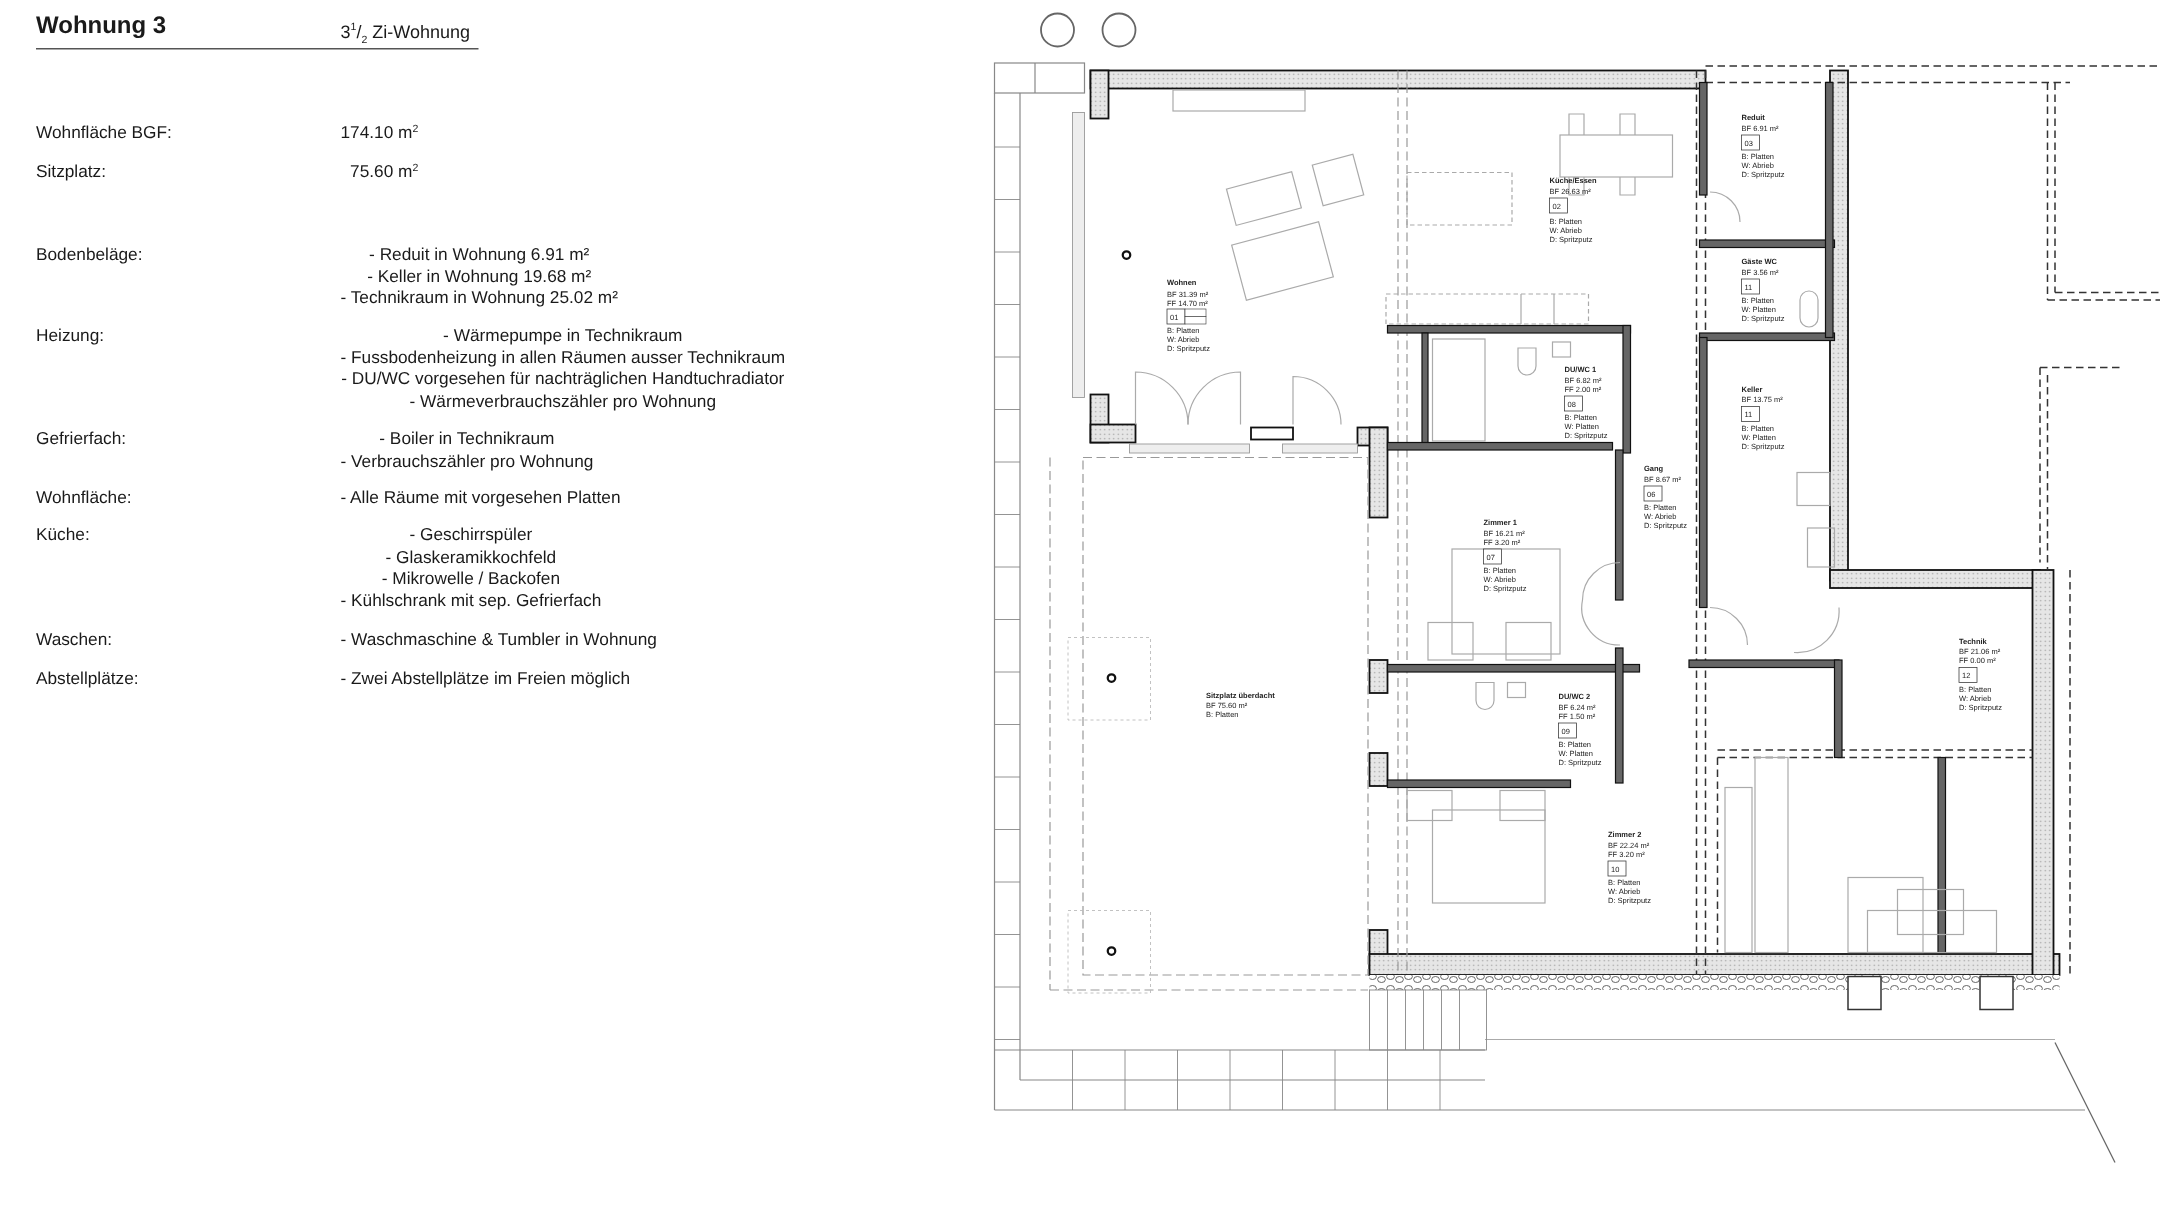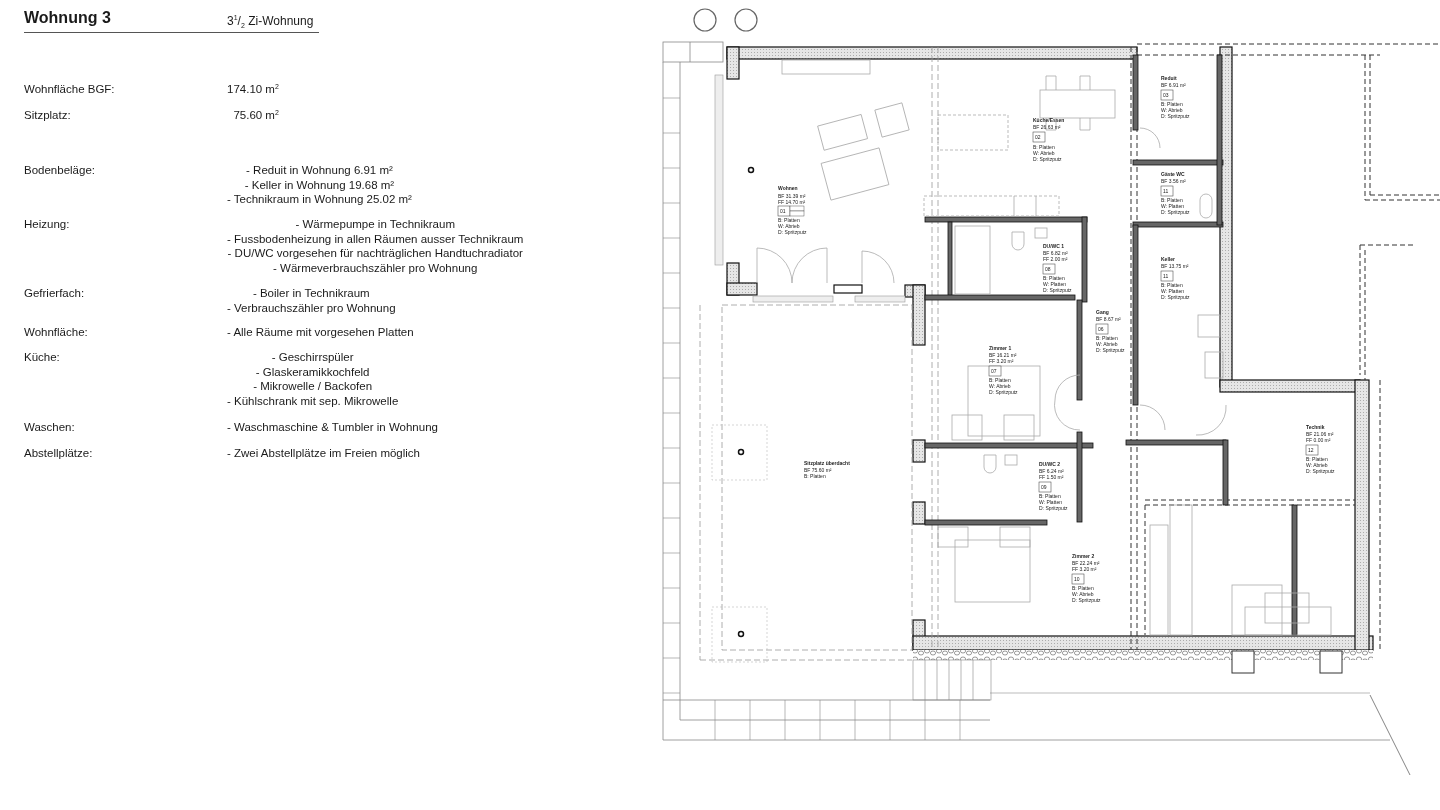--- a/index.html
+++ b/index.html
@@ -64,21 +64,21 @@
   <div class="values">
     <div>- Alle Räume mit vorgesehen Platten</div>
   </div>
 </div>
 <div class="row" style="top:350px;">
   <div class="label">Küche:</div>
   <div class="values">
     <div>- Geschirrspüler</div>
     <div>- Glaskeramikkochfeld</div>
     <div>- Mikrowelle / Backofen</div>
-    <div>- Kühlschrank mit sep. Mikrowelle</div>
+    <div>- Kühlschrank mit sep. Gefrierfach</div>
   </div>
 </div>
 <div class="row" style="top:420px;">
   <div class="label">Waschen:</div>
   <div class="values">
     <div>- Waschmaschine &amp; Tumbler in Wohnung</div>
   </div>
 </div>
 <div class="row" style="top:446px;">
   <div class="label">Abstellplätze:</div>

